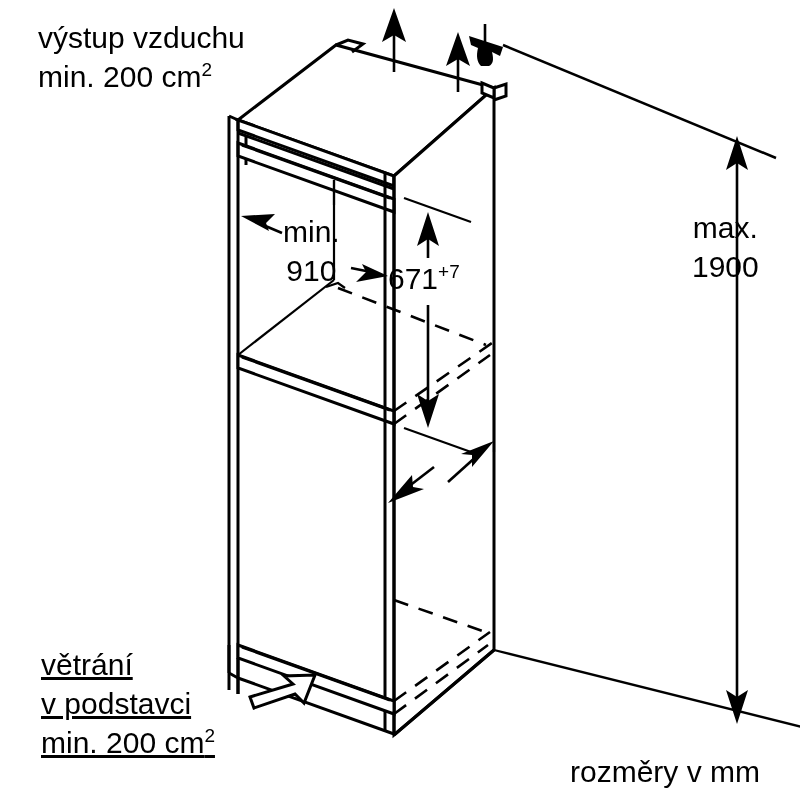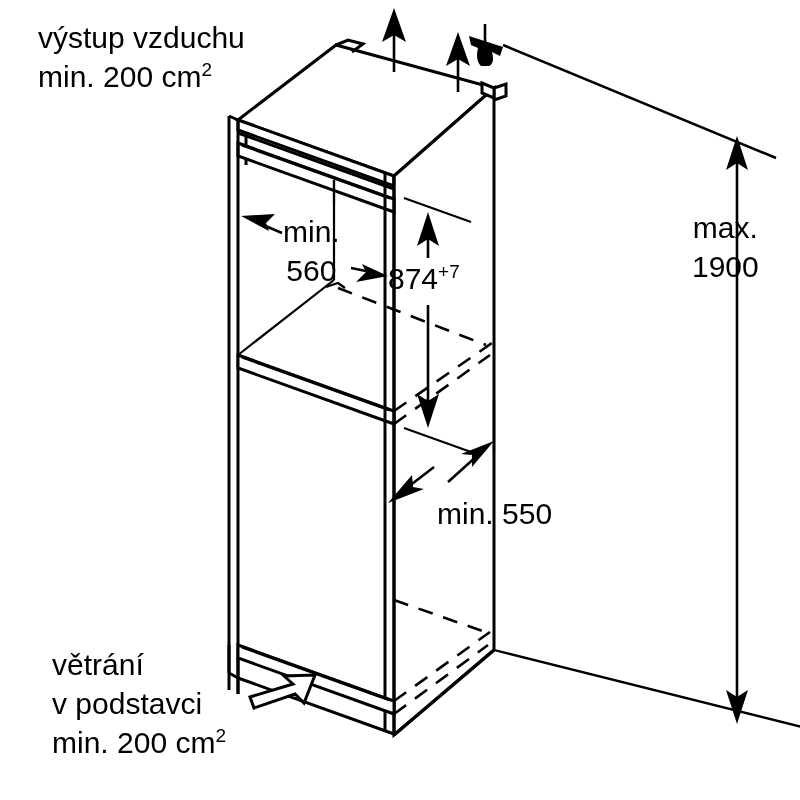--- a/index.html
+++ b/index.html
@@ -86,21 +86,21 @@
   .txt sup {
     font-size: 19px;
     vertical-align: super;
     line-height: 0;
   }
   #label-air-outlet { left: 22px; top: 18px; }
   #label-min-560 { left: 267px; top: 212px; text-align: center; }
   #label-874 { left: 372px; top: 259px; }
   #label-max-2200 { left: 676px; top: 208px; text-align: center; }
   #label-depth { left: 421px; top: 455px; }
-  #label-base-vent { left: 36px; top: 645px; }
+  #label-base-vent { left: 25px; top: 645px; text-decoration: underline; }
   #label-units { left: 554px; top: 752px; }
 </style>
 </head>
 <body>
 
 <div id="diagram-root">
 
   <svg class="drawing" viewBox="0 0 800 800">
 
     <g>
@@ -219,24 +219,25 @@
     </g>
 
     <g>
       <polygon class="openarrow" points="234,697 277,684 268,676 299,675 288,703 279,694 238,708"></polygon>
     </g>
 
   </svg>
 
   <div class="txt" id="label-air-outlet"><span>výstup vzduchu</span><br><span>min. 200 cm</span><sup>2</sup></div>
 
-  <div class="txt" id="label-min-560"><span>min.</span><br><span>560</span></div>
-
-  <div class="txt" id="label-874"><span>874</span><sup>+7</sup></div>
+  <div class="txt" id="label-min-560"><span>min.</span><br><span>910</span></div>
+
+  <div class="txt" id="label-874"><span>671</span><sup>+7</sup></div>
 
   <div class="txt" id="label-max-2200"><span>max.</span><br><span>1900</span></div>
 
-  <div class="txt" id="label-depth"><br><span>min. 550</span></div>
+  <div class="txt" id="label-depth"><br></div>
 
   <div class="txt" id="label-base-vent"><span>větrání</span><br><span>v podstavci</span><br><span>min. 200 cm</span><sup>2</sup></div>
 
+  <div class="txt" id="label-units">rozměry v mm</div>
 
 </div>
 
 </body></html>

